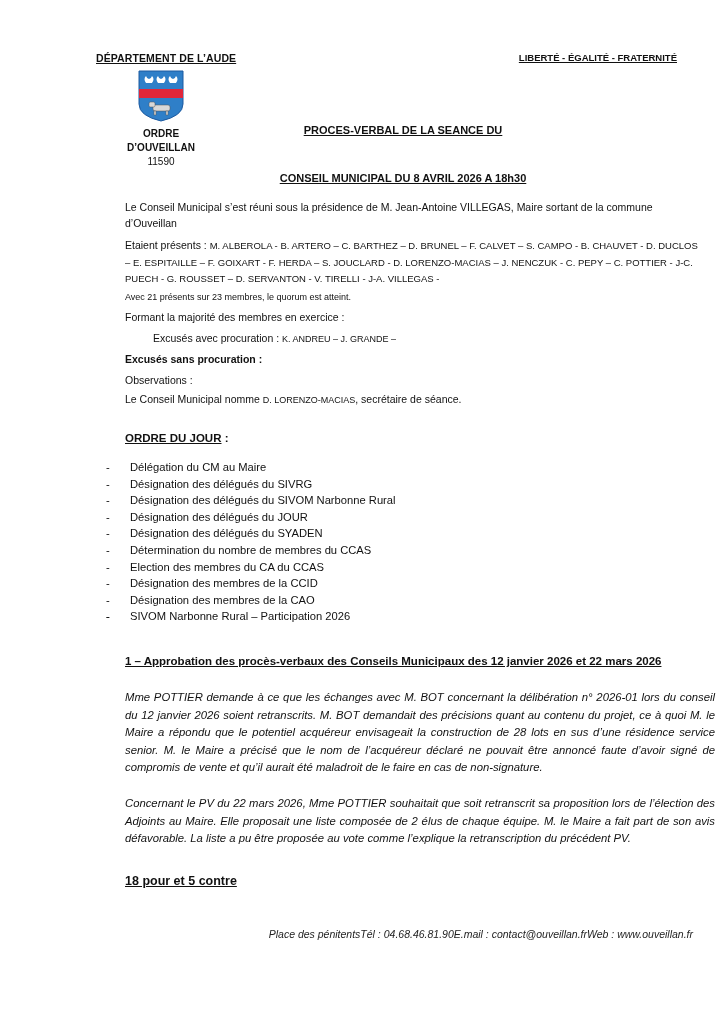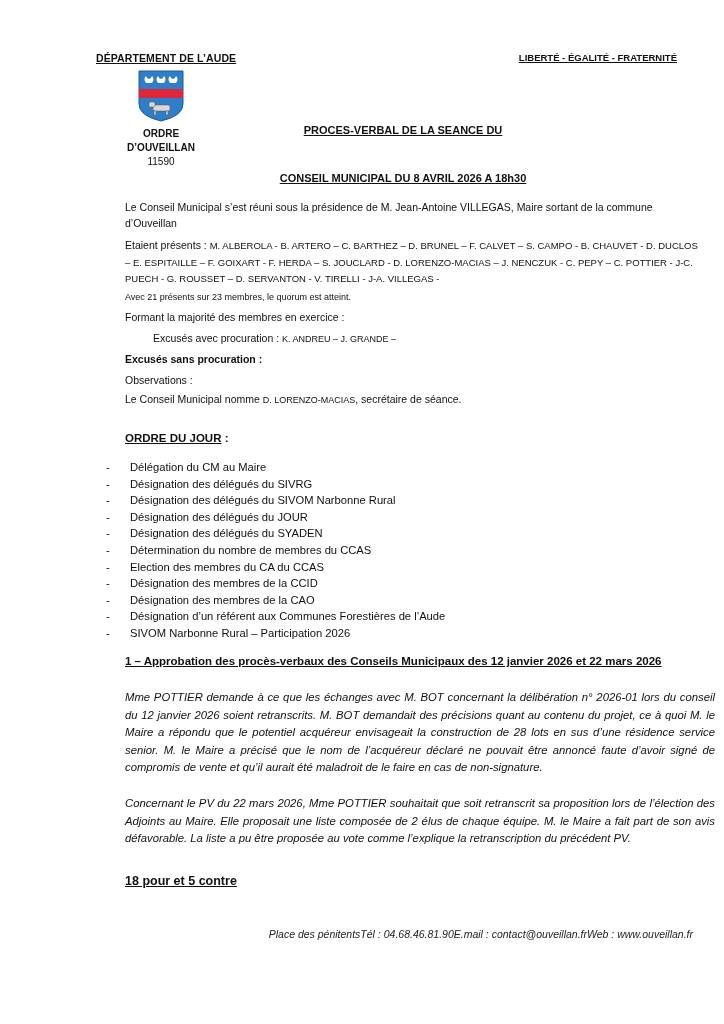--- a/index.html
+++ b/index.html
@@ -98,21 +98,21 @@
 <ul class="abs agenda">
   <li><span class="dash">-</span><span>Délégation du CM au Maire</span></li>
   <li><span class="dash">-</span><span>Désignation des délégués du SIVRG</span></li>
   <li><span class="dash">-</span><span>Désignation des délégués du SIVOM Narbonne Rural</span></li>
   <li><span class="dash">-</span><span>Désignation des délégués du JOUR</span></li>
   <li><span class="dash">-</span><span>Désignation des délégués du SYADEN</span></li>
   <li><span class="dash">-</span><span>Détermination du nombre de membres du CCAS</span></li>
   <li><span class="dash">-</span><span>Election des membres du CA du CCAS</span></li>
   <li><span class="dash">-</span><span>Désignation des membres de la CCID</span></li>
   <li><span class="dash">-</span><span>Désignation des membres de la CAO</span></li>
-  <li><span class="dash">-</span><span>Désignation d’un référent aux Communes Forestières de l’Aude</span></li>
+  <li><span class="dash">-</span></li>
   <li><span class="dash">-</span><span>SIVOM Narbonne Rural – Participation 2026</span></li>
 </ul>
 
 <div class="abs sec-title">1 – Approbation des procès-verbaux des Conseils Municipaux des 12 janvier 2026 et 22 mars 2026</div>
 <div class="abs para" style="top:689px;">Mme POTTIER demande à ce que les échanges avec M. BOT concernant la délibération n° 2026-01 lors du conseil du 12 janvier 2026 soient retranscrits. M. BOT demandait des précisions quant au contenu du projet, ce à quoi M. le Maire a répondu que le potentiel acquéreur envisageait la construction de 28 lots en sus d’une résidence service senior. M. le Maire a précisé que le nom de l’acquéreur déclaré ne pouvait être annoncé faute d’avoir signé de compromis de vente et qu’il aurait été maladroit de le faire en cas de non-signature.</div>
 <div class="abs para" style="top:795px;">Concernant le PV du 22 mars 2026, Mme POTTIER souhaitait que soit retranscrit sa proposition lors de l’élection des Adjoints au Maire. Elle proposait une liste composée de 2 élus de chaque équipe. M. le Maire a fait part de son avis défavorable. La liste a pu être proposée au vote comme l’explique la retranscription du précédent PV.</div>
 <div class="abs vote">18 pour et 5 contre</div>
 
 <div class="abs footer">
   <span>Place des pénitents</span>

